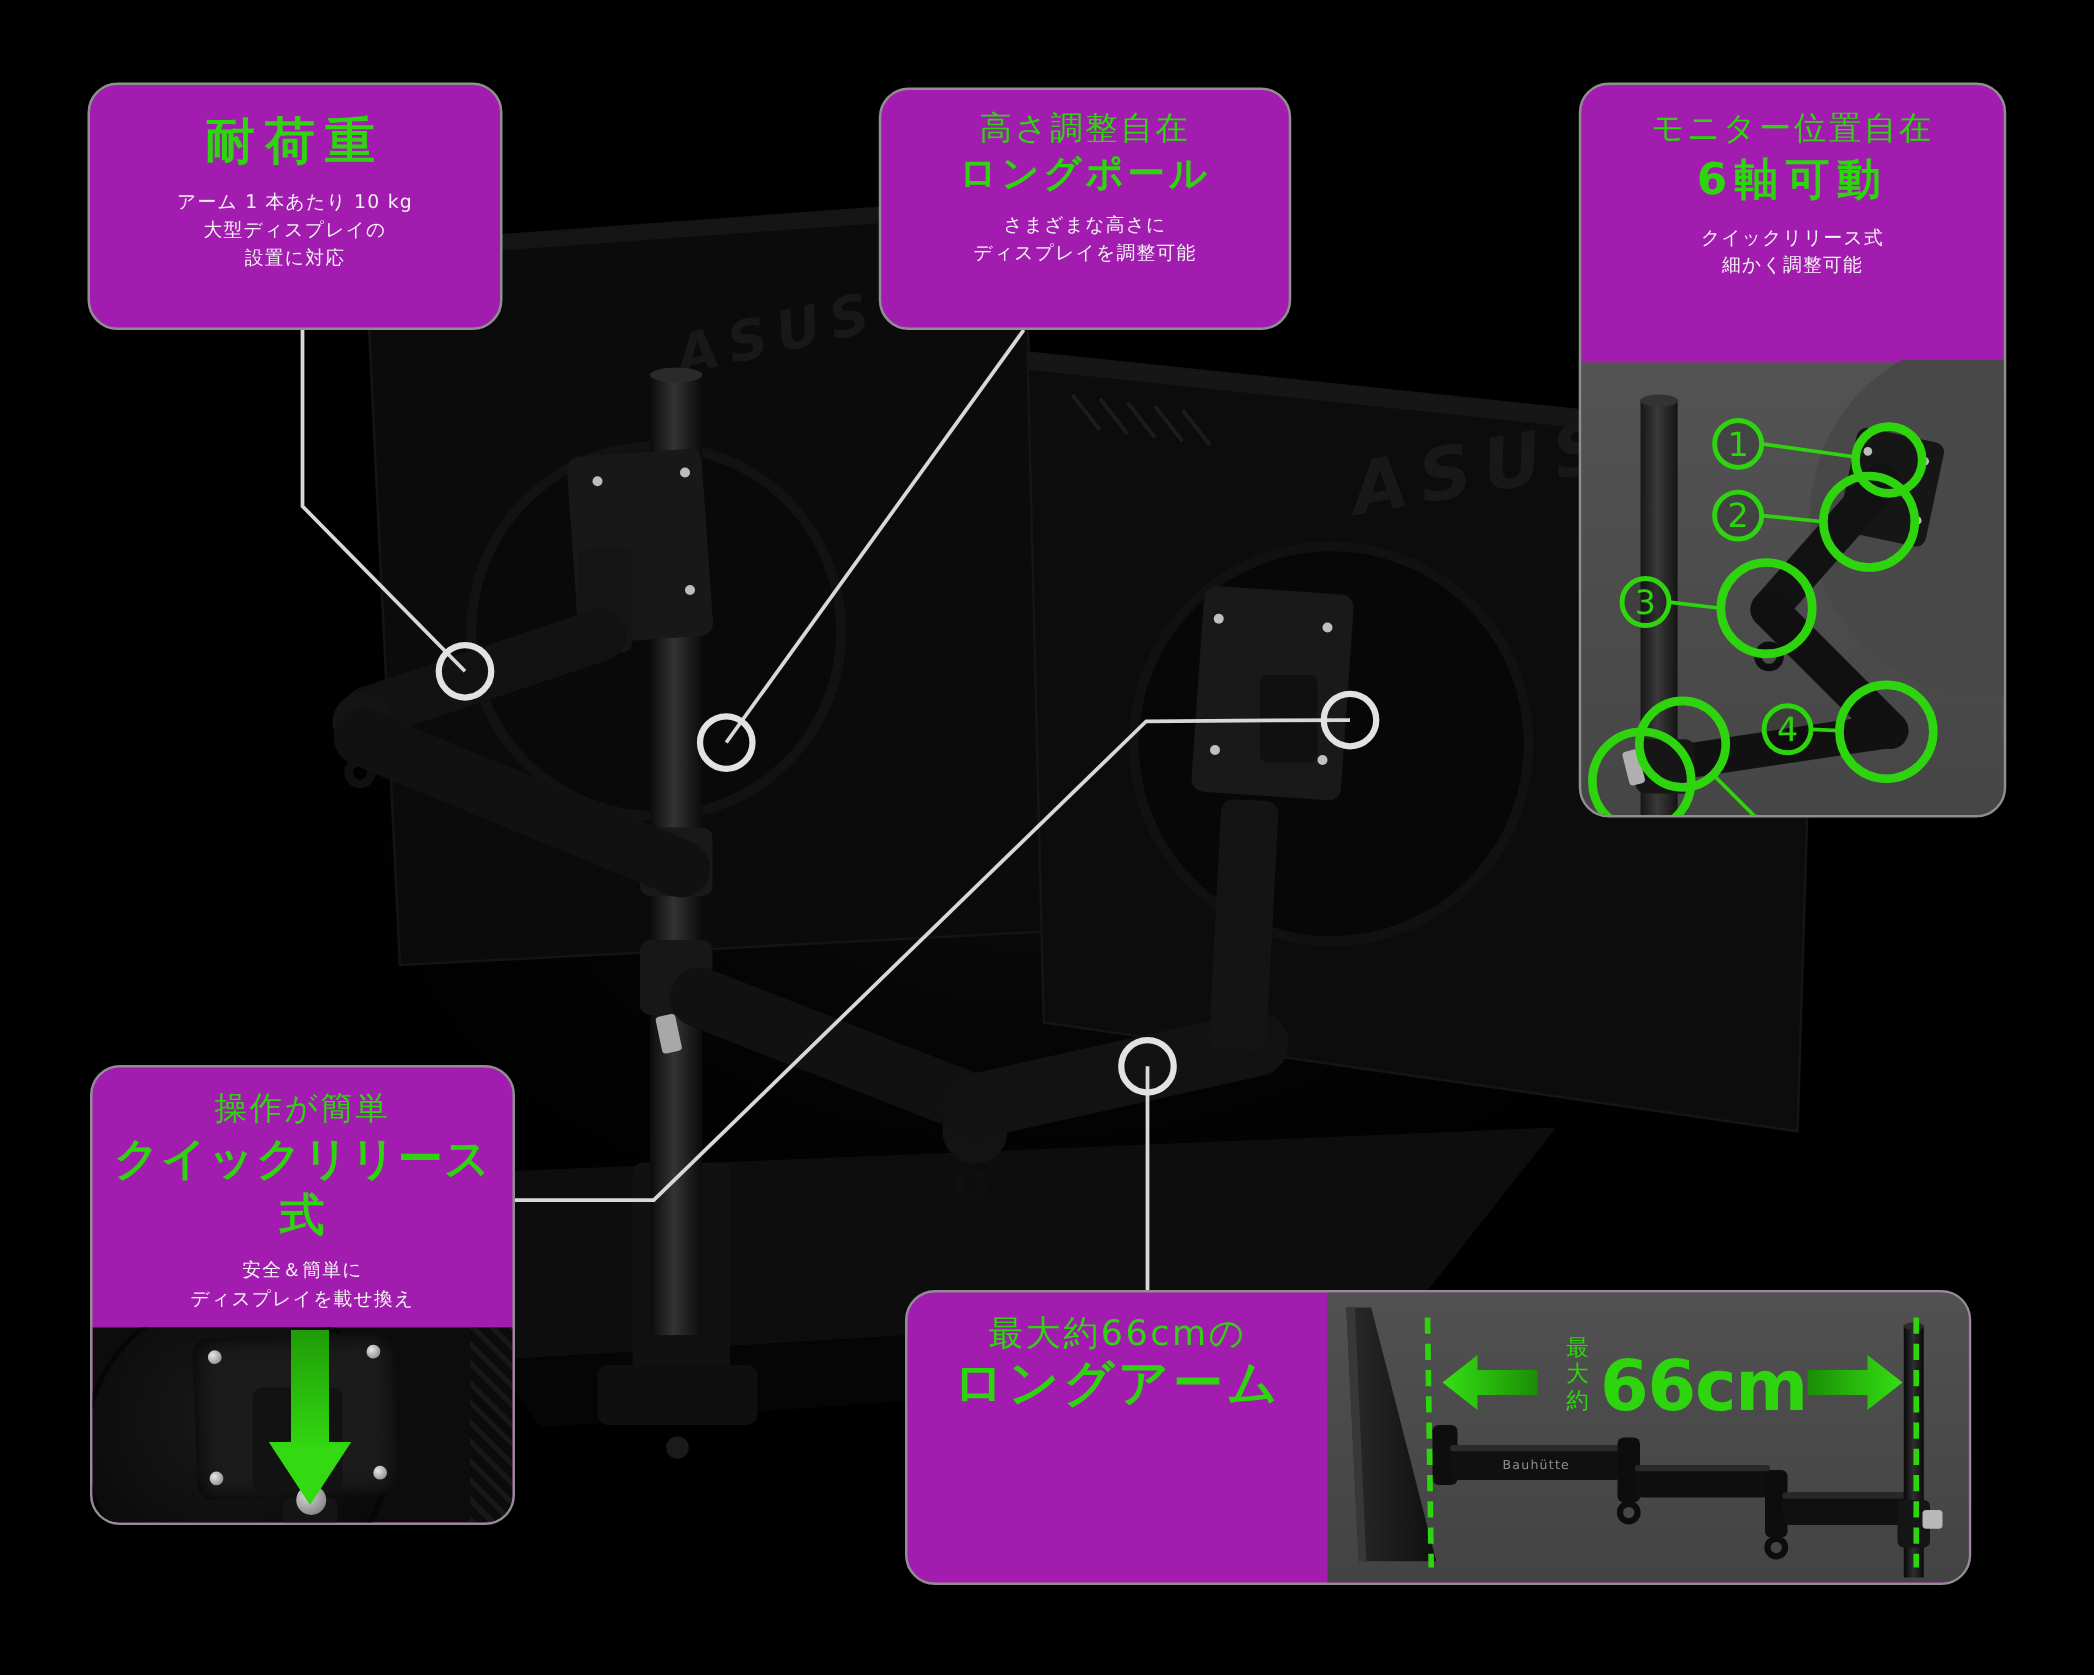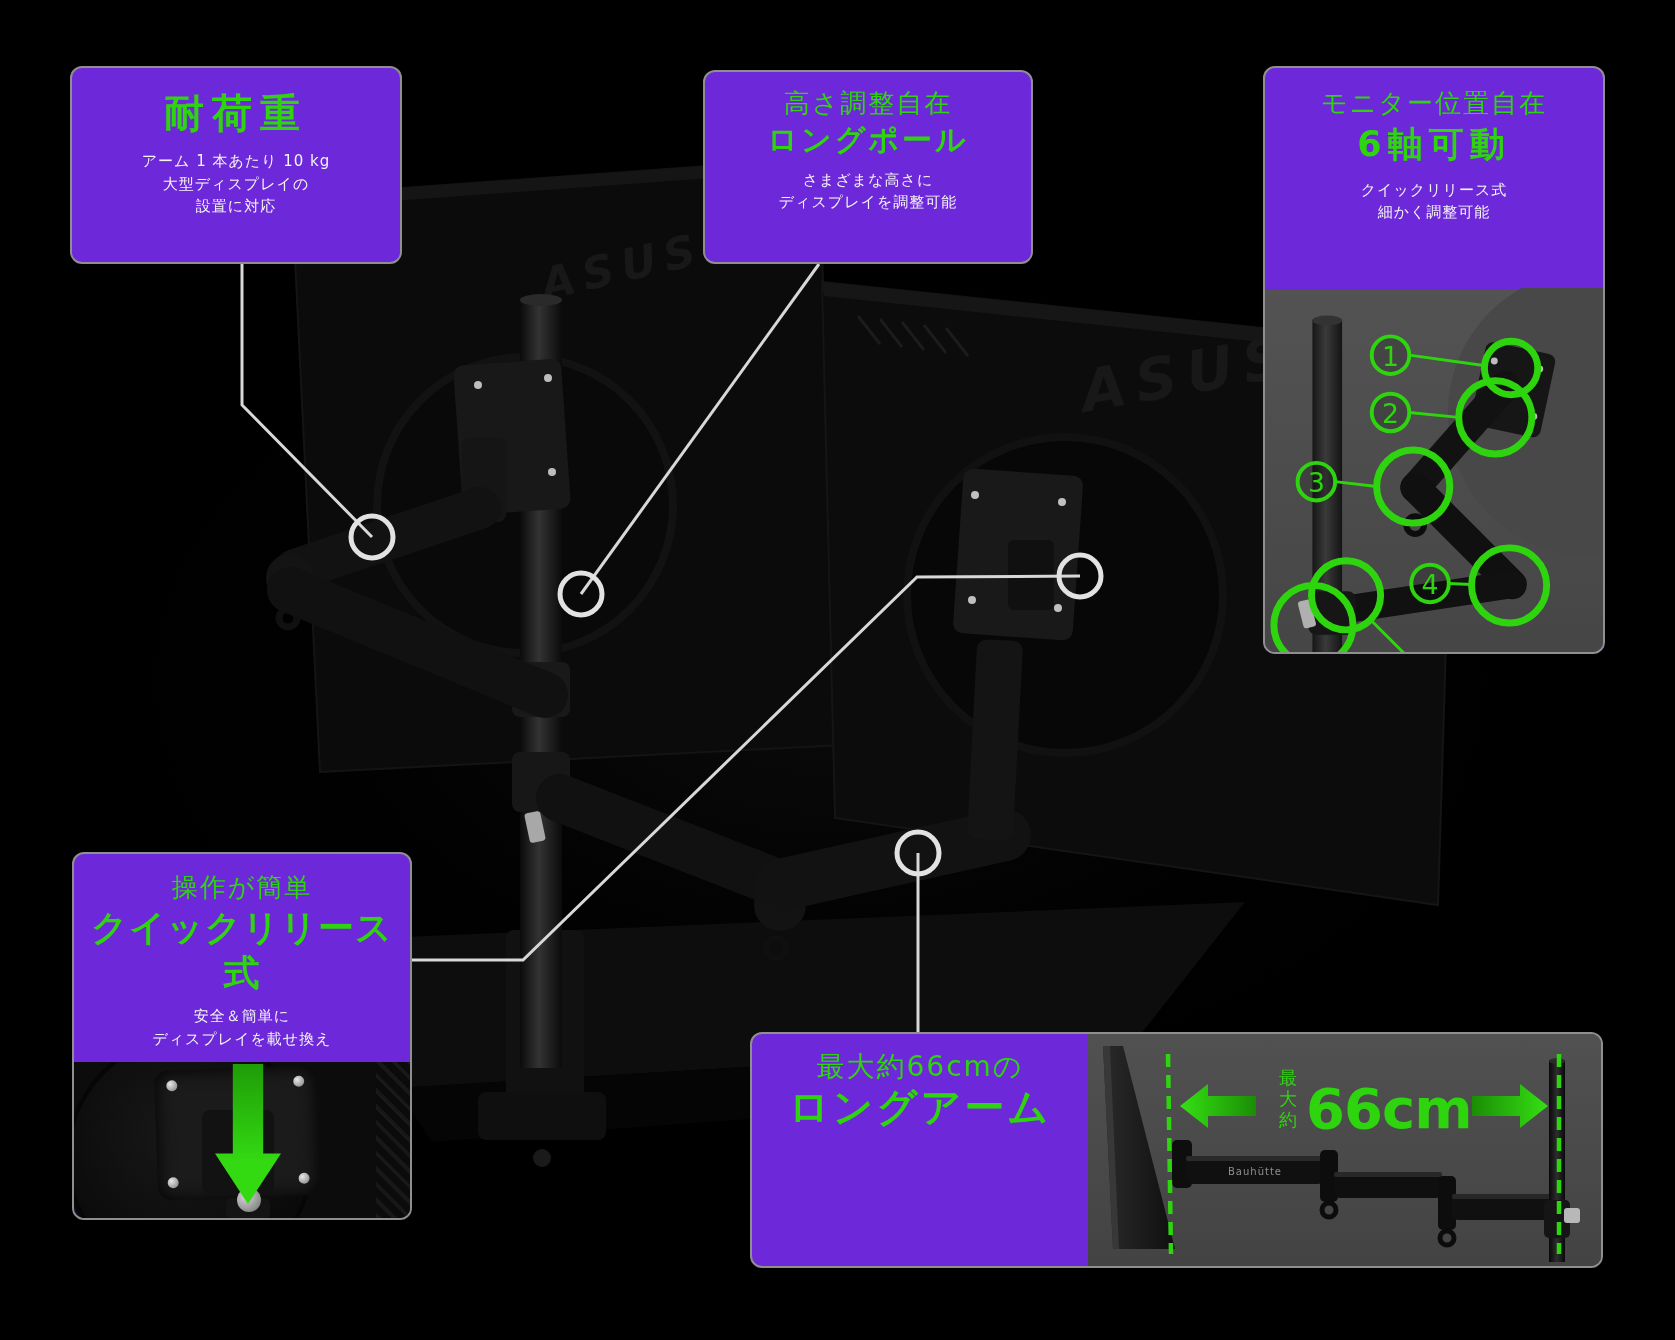--- a/index.html
+++ b/index.html
@@ -2,35 +2,35 @@
 <html style="--green: #2ed50f; --ring: #e2e2e2; --border: #8f8f8f;"><head>
 <meta charset="utf-8">
 <style>
   :root { --green:#2ed50f; --ring:#e2e2e2; --border:#8f8f8f; }
   html,body{margin:0;padding:0;background:#000;}
   #canvas{position:relative;width:1675px;height:1340px;background:#000;overflow:hidden;
           font-family:"DejaVu Sans",sans-serif;}
   svg{display:block;}
   .layer{position:absolute;left:0;top:0;}
   
-  .box{position:absolute;box-sizing:border-box;background:#6d28d9;border:2px solid var(--border);
-       border-radius:12px;text-align:center;color:#f2f2f2;overflow:hidden;z-index:3;}
+  .box{position:absolute;box-sizing:border-box;background:#a21caf;border:2px solid var(--border);
+       border-radius:24px;text-align:center;color:#f2f2f2;overflow:hidden;z-index:3;}
   .subtitle{color:var(--green);font-size:26px;letter-spacing:2px;line-height:1.2;}
   .title{color:var(--green);font-weight:bold;letter-spacing:3px;line-height:1.25;}
   .body{font-size:15px;line-height:1.5;letter-spacing:1px;color:#f4f4f4;}
   #box-load{left:70px;top:66px;width:332px;height:198px;padding-top:20px;}
   #box-load .title{font-size:40px;letter-spacing:8px;margin-bottom:12px;}
   #box-pole{left:703px;top:70px;width:330px;height:194px;padding-top:16px;}
   #box-pole .title{font-size:30px;margin:2px 0 10px 0;}
   #box-six{left:1263px;top:66px;width:342px;height:588px;padding:0;}
   #box-six .hdr{height:200px;padding-top:20px;}
   #box-six .title{font-size:35px;letter-spacing:6px;margin:4px 0 12px 0;}
   #box-qr{left:72px;top:852px;width:340px;height:368px;padding-top:18px;}
   #box-qr .title{font-size:36px;letter-spacing:1px;margin:2px 0 10px 0;}
-  #box-arm{left:750px;top:1032px;width:853px;height:236px;display:flex;}
+  #box-arm{left:724px;top:1032px;width:853px;height:236px;display:flex;}
   #box-arm .txt{width:338px;padding-top:16px;}
   #box-arm .subtitle{font-size:28px;}
   #box-arm .title{font-size:40px;margin:2px 0 8px 0;font-family:Liberation Mono, monospace;}
   #box-arm .diagram{flex:1;background:#4c4c4c;}
   
   .gline{stroke:var(--green);stroke-width:3;fill:none;}
   .gring{stroke:var(--green);stroke-width:7;fill:none;}
   .gnum-c{stroke:var(--green);stroke-width:4;fill:rgba(0,0,0,0.15);}
   .gnum-t{fill:var(--green);font-size:27px;}
   .gdash{stroke:var(--green);stroke-width:4.5;stroke-dasharray:13 8;fill:none;}

